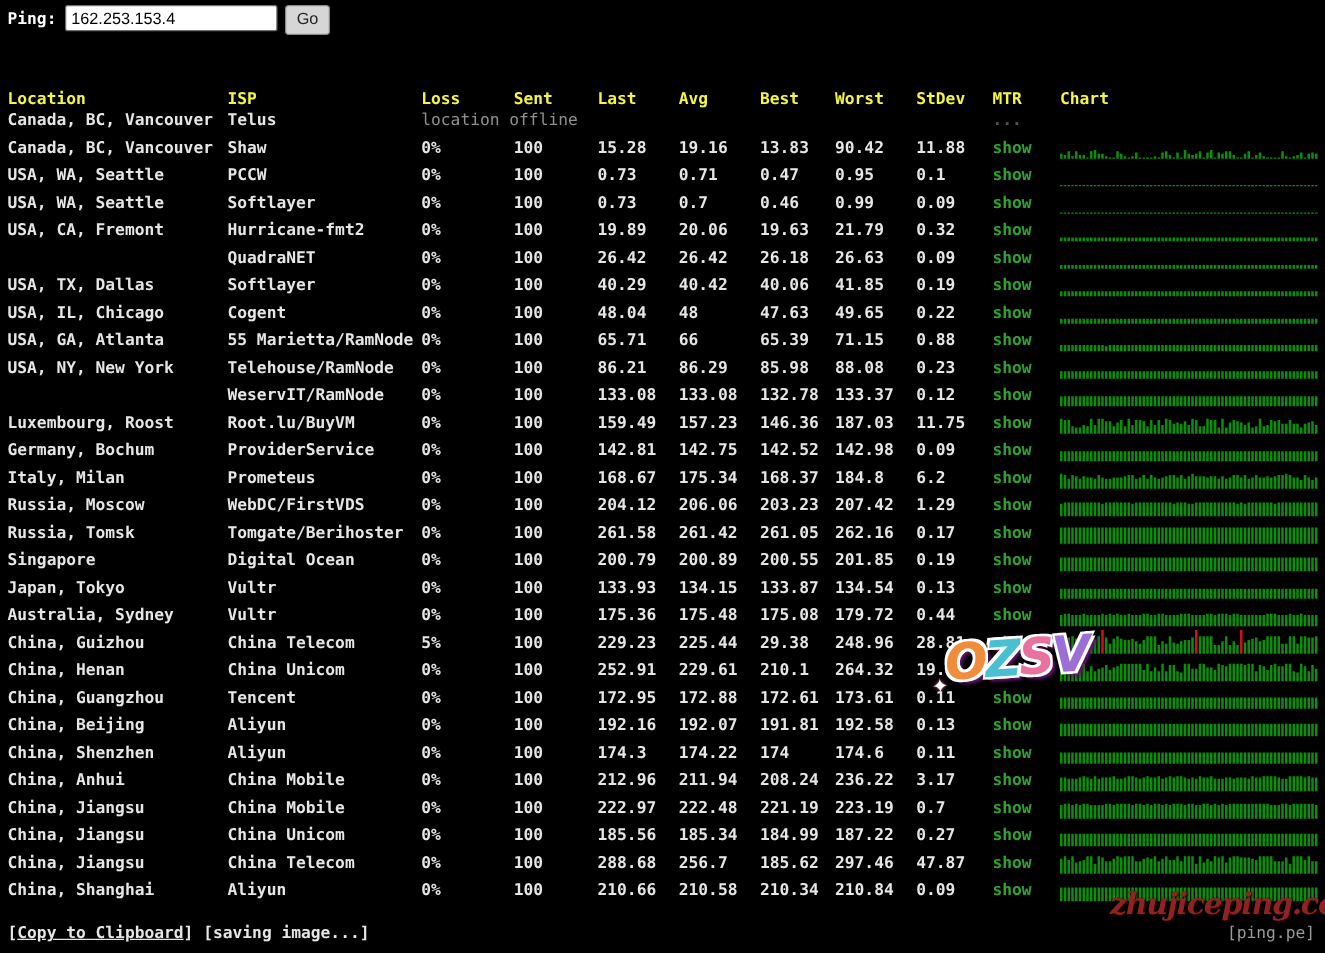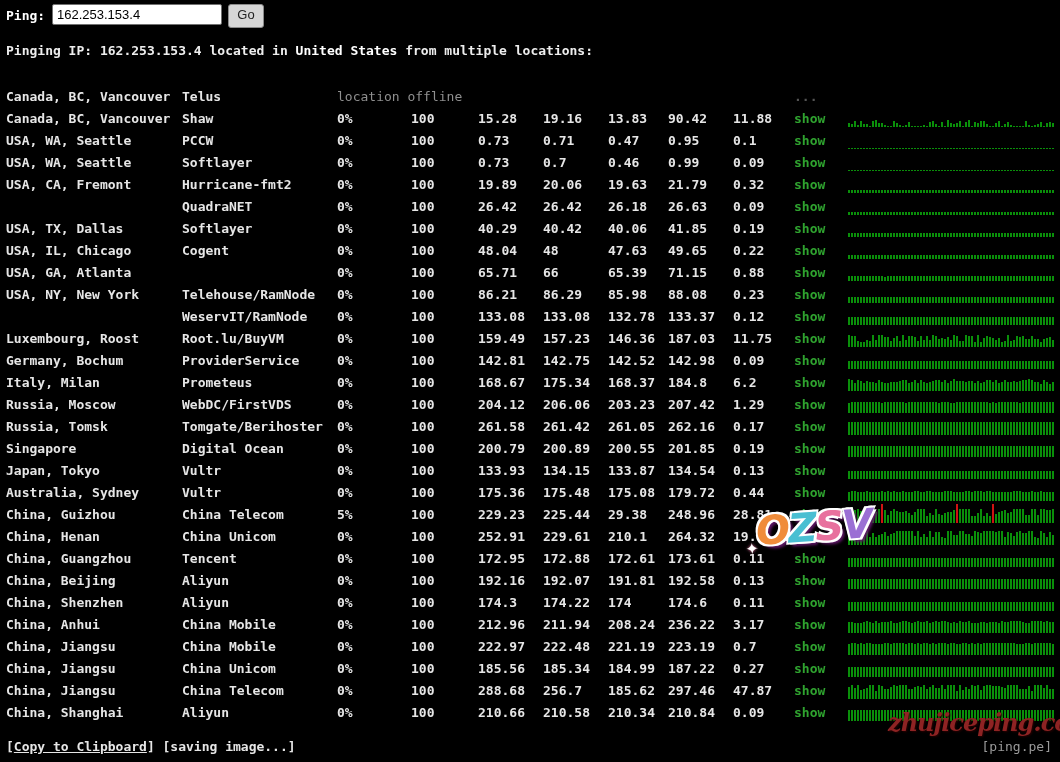--- a/index.html
+++ b/index.html
@@ -57,22 +57,34 @@
 </style>
 </head>
 <body>
 
 <div id="page">
 
   <span class="ping-label">Ping:</span>
   <input class="ping-input" type="text" value="162.253.153.4" style="">
   <div class="go-btn">Go</div>
 
-  <div class="status-line"><span>Pinging IP: 162.253.153.4 located in </span><b>United States</b><span> from multiple locations:</span></div>
 
+  <div class="hdr-row">
+    <span class="c col-location">Location</span>
+    <span class="c col-isp">ISP</span>
+    <span class="c col-loss">Loss</span>
+    <span class="c col-sent">Sent</span>
+    <span class="c col-last">Last</span>
+    <span class="c col-avg">Avg</span>
+    <span class="c col-best">Best</span>
+    <span class="c col-worst">Worst</span>
+    <span class="c col-stdev">StDev</span>
+    <span class="c col-mtr">MTR</span>
+    <span class="c col-chart">Chart</span>
+  </div>
 
   <div class="row offline-row">
     <span class="c col-location">Canada, BC, Vancouver</span>
     <span class="c col-isp">Telus</span>
     <span class="c col-loss grey">location offline</span>
     <span class="c col-mtr dim">...</span>
   </div>
 
   <div id="rows-container">
       <div class="row" style="top: 108px;">
@@ -650,20 +662,21 @@
           <div class="b" style="height: 4.1px;"></div>
           <div class="b" style="height: 4px;"></div>
           <div class="b" style="height: 4.1px;"></div>
           <div class="b" style="height: 4.1px;"></div>
           <div class="b" style="height: 4px;"></div>
           <div class="b" style="height: 4px;"></div>
         </div>
       </div>
       <div class="row" style="top: 262px;">
         <span class="c col-location">USA, GA, Atlanta</span>
+        <span class="c col-isp">55 Marietta/RamNode</span>
         <span class="c col-loss">0%</span>
         <span class="c col-sent">100</span>
         <span class="c col-last">65.71</span>
         <span class="c col-avg">66</span>
         <span class="c col-best">65.39</span>
         <span class="c col-worst">71.15</span>
         <span class="c col-stdev">0.88</span>
         <span class="c col-mtr show-link">show</span>
         <div class="spark">
           <div class="b" style="height: 5px;"></div>

